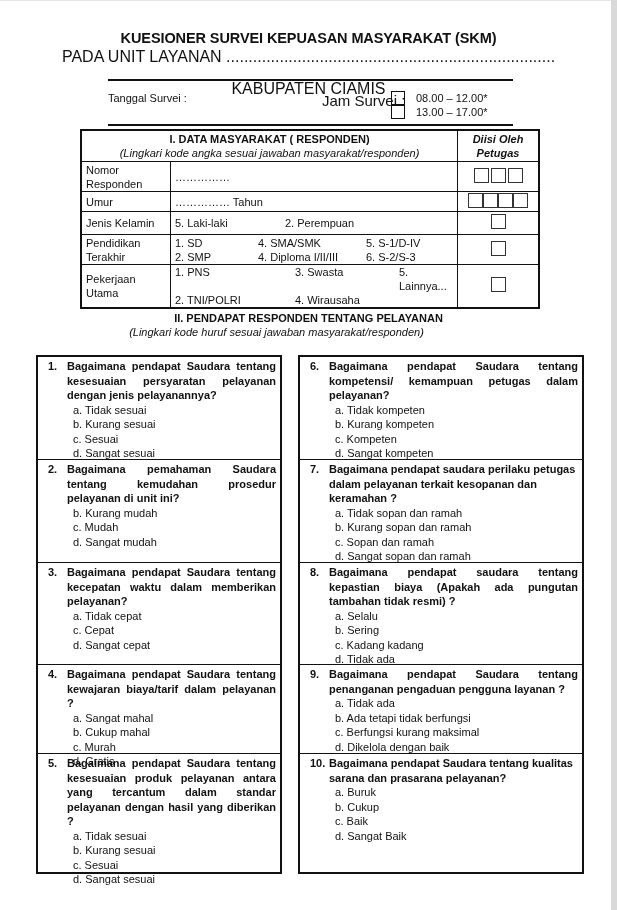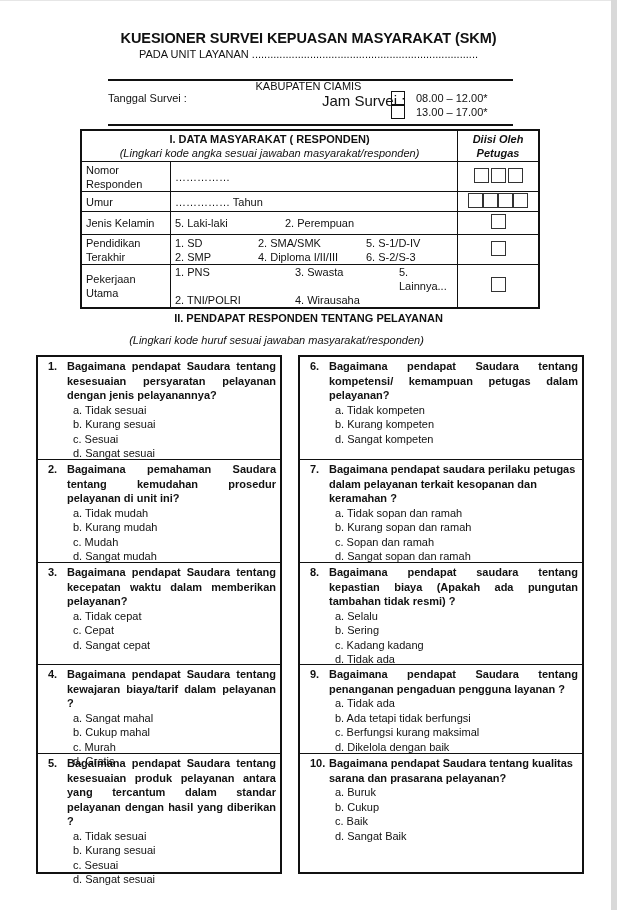--- a/index.html
+++ b/index.html
@@ -4,21 +4,21 @@
   <style>
     html, body { margin:0; padding:0; }
     body {
       width:617px; height:910px; background:#ffffff; position:relative; overflow:hidden;
       font-family:"Liberation Sans", sans-serif; color:#111;
     }
     .edge-right { position:absolute; left:611px; top:0; width:6px; height:910px; background:#d9d9d9; }
     .edge-top { position:absolute; left:0; top:0; width:611px; height:1px; background:#e6e6e6; }
 
     .title { position:absolute; left:0; width:617px; text-align:center; top:30px; font-weight:bold; font-size:14.5px; letter-spacing:-0.1px; }
-    .subtitle { position:absolute; left:0; width:617px; text-align:center; font-size:11px; }
+    .subtitle { position:absolute; left:0; width:617px; text-align:center; font-size:16px; }
     .st1 { top:48px; }
     .st2 { top:64px;margin-top:16px; }
     .rule { position:absolute; left:108px; width:405px; height:2px; background:#111; }
     .r1 { top:79px; }
     .r2 { top:124px; height:1.5px; }
 
     .tgl { position:absolute; left:108px; top:92px; font-size:11px; }
     .jam { position:absolute; left:322px; top:92px; font-size:15px; }
     .jbox { position:absolute; left:391px; width:14px; height:14px; border:1px solid #111; box-sizing:border-box; }
     .jb1 { top:91px; }
@@ -35,21 +35,21 @@
     .h-sub { font-style:italic; display:block; }
     .h-petugas { font-weight:bold; font-style:italic; display:block; text-align:center; }
     .lbl { width:80px; }
     .pet { width:72px; text-align:center; }
     .grid3 { display:grid; grid-template-columns:repeat(3, auto); column-gap:10px; }
     .boxrow { display:inline-flex; gap:2px; }
     .cbox { display:inline-block; width:13px; height:13px; border:1px solid #333; box-sizing:border-box; }
     .cbox.lg { width:15px; height:15px; }
 
     .sec2 { position:absolute; left:0; width:617px; text-align:center; top:312px; font-weight:bold; font-size:11px; }
-    .sec2sub { position:absolute; left:0; width:553px; text-align:center; top:334px; font-style:italic; font-size:11px; }
+    .sec2sub { position:absolute; left:0; width:553px; text-align:center; top:326px; font-style:italic; font-size:11px; }
 
     .col { position:absolute; top:355px; border:2px solid #111; box-sizing:border-box; }
     .col.left { left:36px; width:246px; height:519px; }
     .col.right { left:298px; width:286px; height:519px; }
     .q { border-bottom:1px solid #111; box-sizing:border-box; padding:2px 4px 0 4px; font-size:11px; line-height:14.5px; position:relative; }
     .q:last-child { border-bottom:none; }
     .qhead { display:flex; }
     .qnum { font-weight:bold; width:25px; flex:0 0 25px; padding-left:6px; box-sizing:border-box; }
     .qtext { font-weight:bold; text-align:justify; text-align-last:left; flex:1; }
     .opts { padding-left:31px; }
@@ -113,21 +113,21 @@
     <td>
       <span style="display:inline-block;width:110px">5.  Laki-laki</span><span>2.  Perempuan</span>
     </td>
     <td class="pet"><span class="cbox lg"></span></td>
   </tr>
   <tr style="height:30px">
     <td class="lbl">Pendidikan Terakhir</td>
     <td>
       <div class="grid3" style="grid-template-columns:73px 98px auto">
         <span>1.  SD</span>
-        <span>2.  SMA/SMK</span>
+        <span>4.  SMA/SMK</span>
         <span>5. S-1/D-IV</span>
         <span>2.  SMP</span>
         <span>4.  Diploma I/II/III</span>
         <span>6. S-2/S-3</span>
       </div>
     </td>
     <td class="pet"><span class="cbox lg"></span></td>
   </tr>
   <tr style="height:30px">
     <td class="lbl">Pekerjaan Utama</td>
@@ -161,21 +161,20 @@
       <span class="opt">c. Sesuai</span>
       <span class="opt">d. Sangat sesuai</span>
     </div>
   </div>
   <div class="q" style="height:103px">
     <div class="qhead">
         <span class="qnum">2.</span>
         <span class="qtext">Bagaimana pemahaman Saudara tentang kemudahan prosedur pelayanan di unit ini?</span>
       </div>
     <div class="opts">
-      <span class="opt">a. Tidak mudah</span>
       <span class="opt">b. Kurang mudah</span>
       <span class="opt">c. Mudah</span>
       <span class="opt">d. Sangat mudah</span>
     </div>
   </div>
   <div class="q" style="height:102px">
     <div class="qhead">
         <span class="qnum">3.</span>
         <span class="qtext">Bagaimana pendapat Saudara tentang kecepatan waktu dalam memberikan pelayanan?</span>
       </div>
@@ -213,20 +212,21 @@
 
 <div class="col right">
   <div class="q" style="height:103px">
     <div class="qhead">
         <span class="qnum">6.</span>
         <span class="qtext">Bagaimana pendapat Saudara tentang kompetensi/ kemampuan petugas dalam pelayanan?</span>
       </div>
     <div class="opts">
       <span class="opt">a.  Tidak kompeten</span>
       <span class="opt">b.  Kurang kompeten</span>
+      <span class="opt">c.  Kompeten</span>
       <span class="opt">d.  Sangat kompeten</span>
     </div>
   </div>
   <div class="q" style="height:103px">
     <div class="qhead">
         <span class="qnum">7.</span>
         <span class="qtext" style="text-align:left">Bagaimana pendapat saudara perilaku petugas dalam pelayanan terkait kesopanan dan keramahan ?</span>
       </div>
     <div class="opts">
       <span class="opt">a.  Tidak sopan dan ramah</span>

